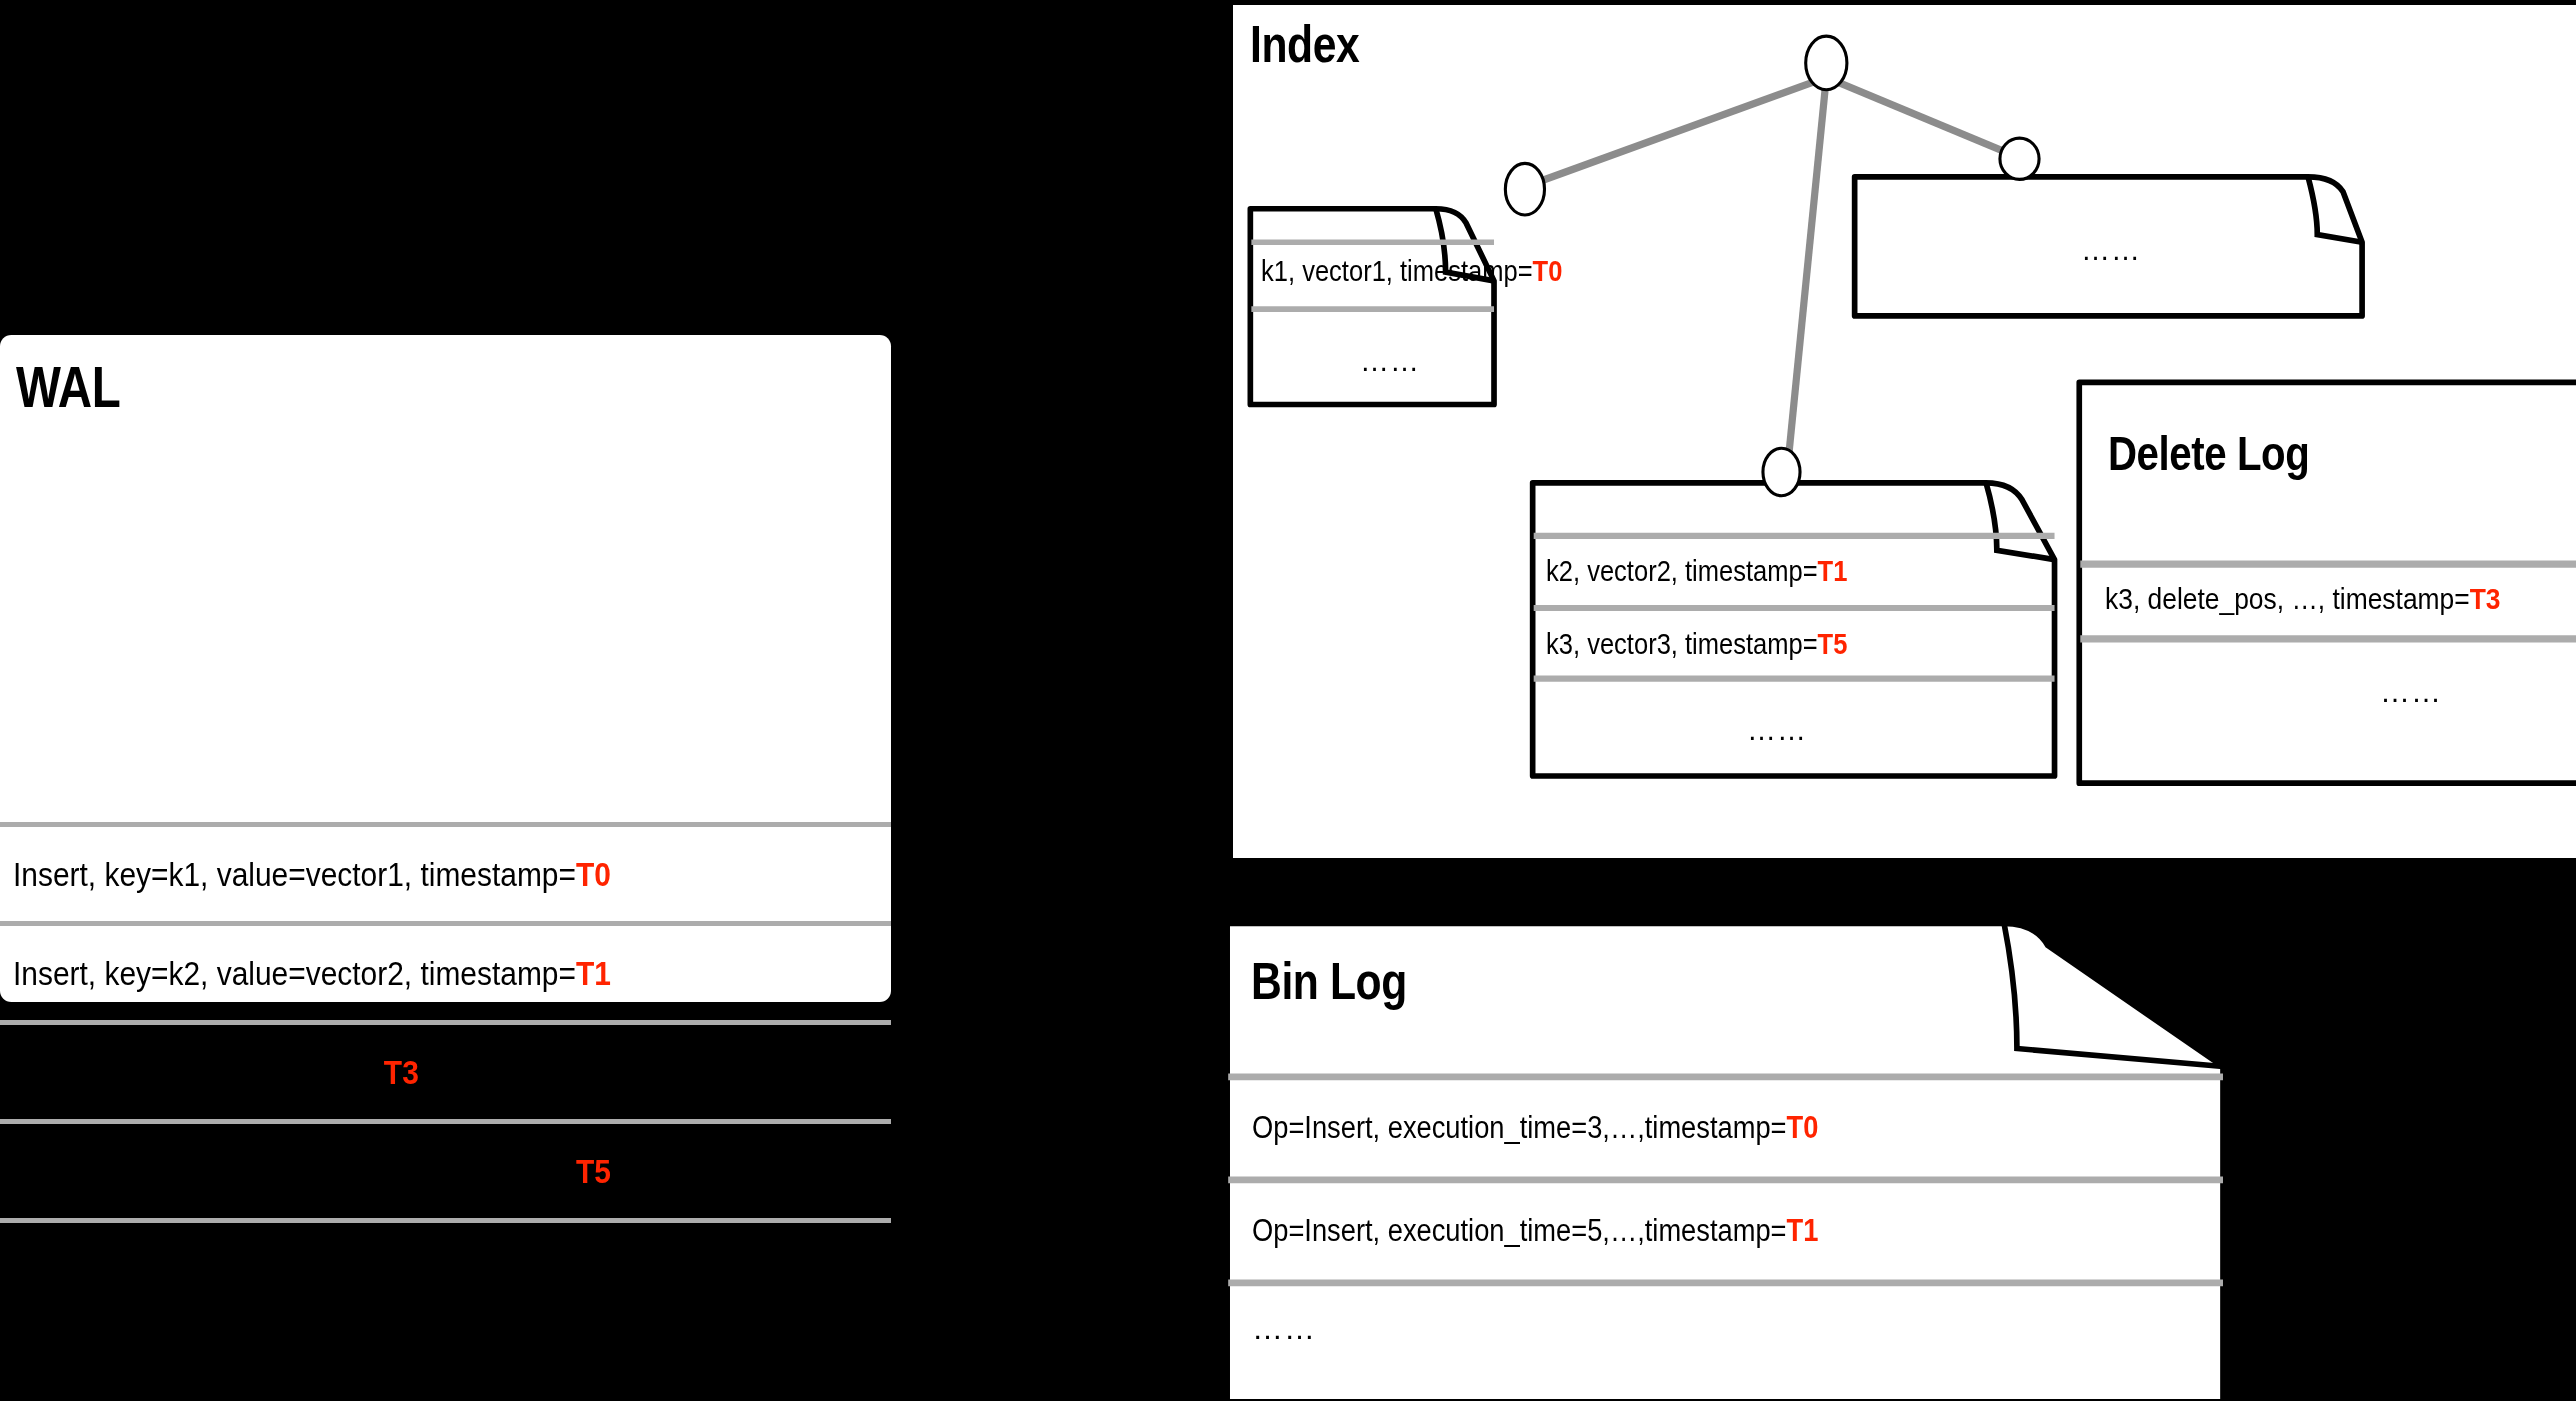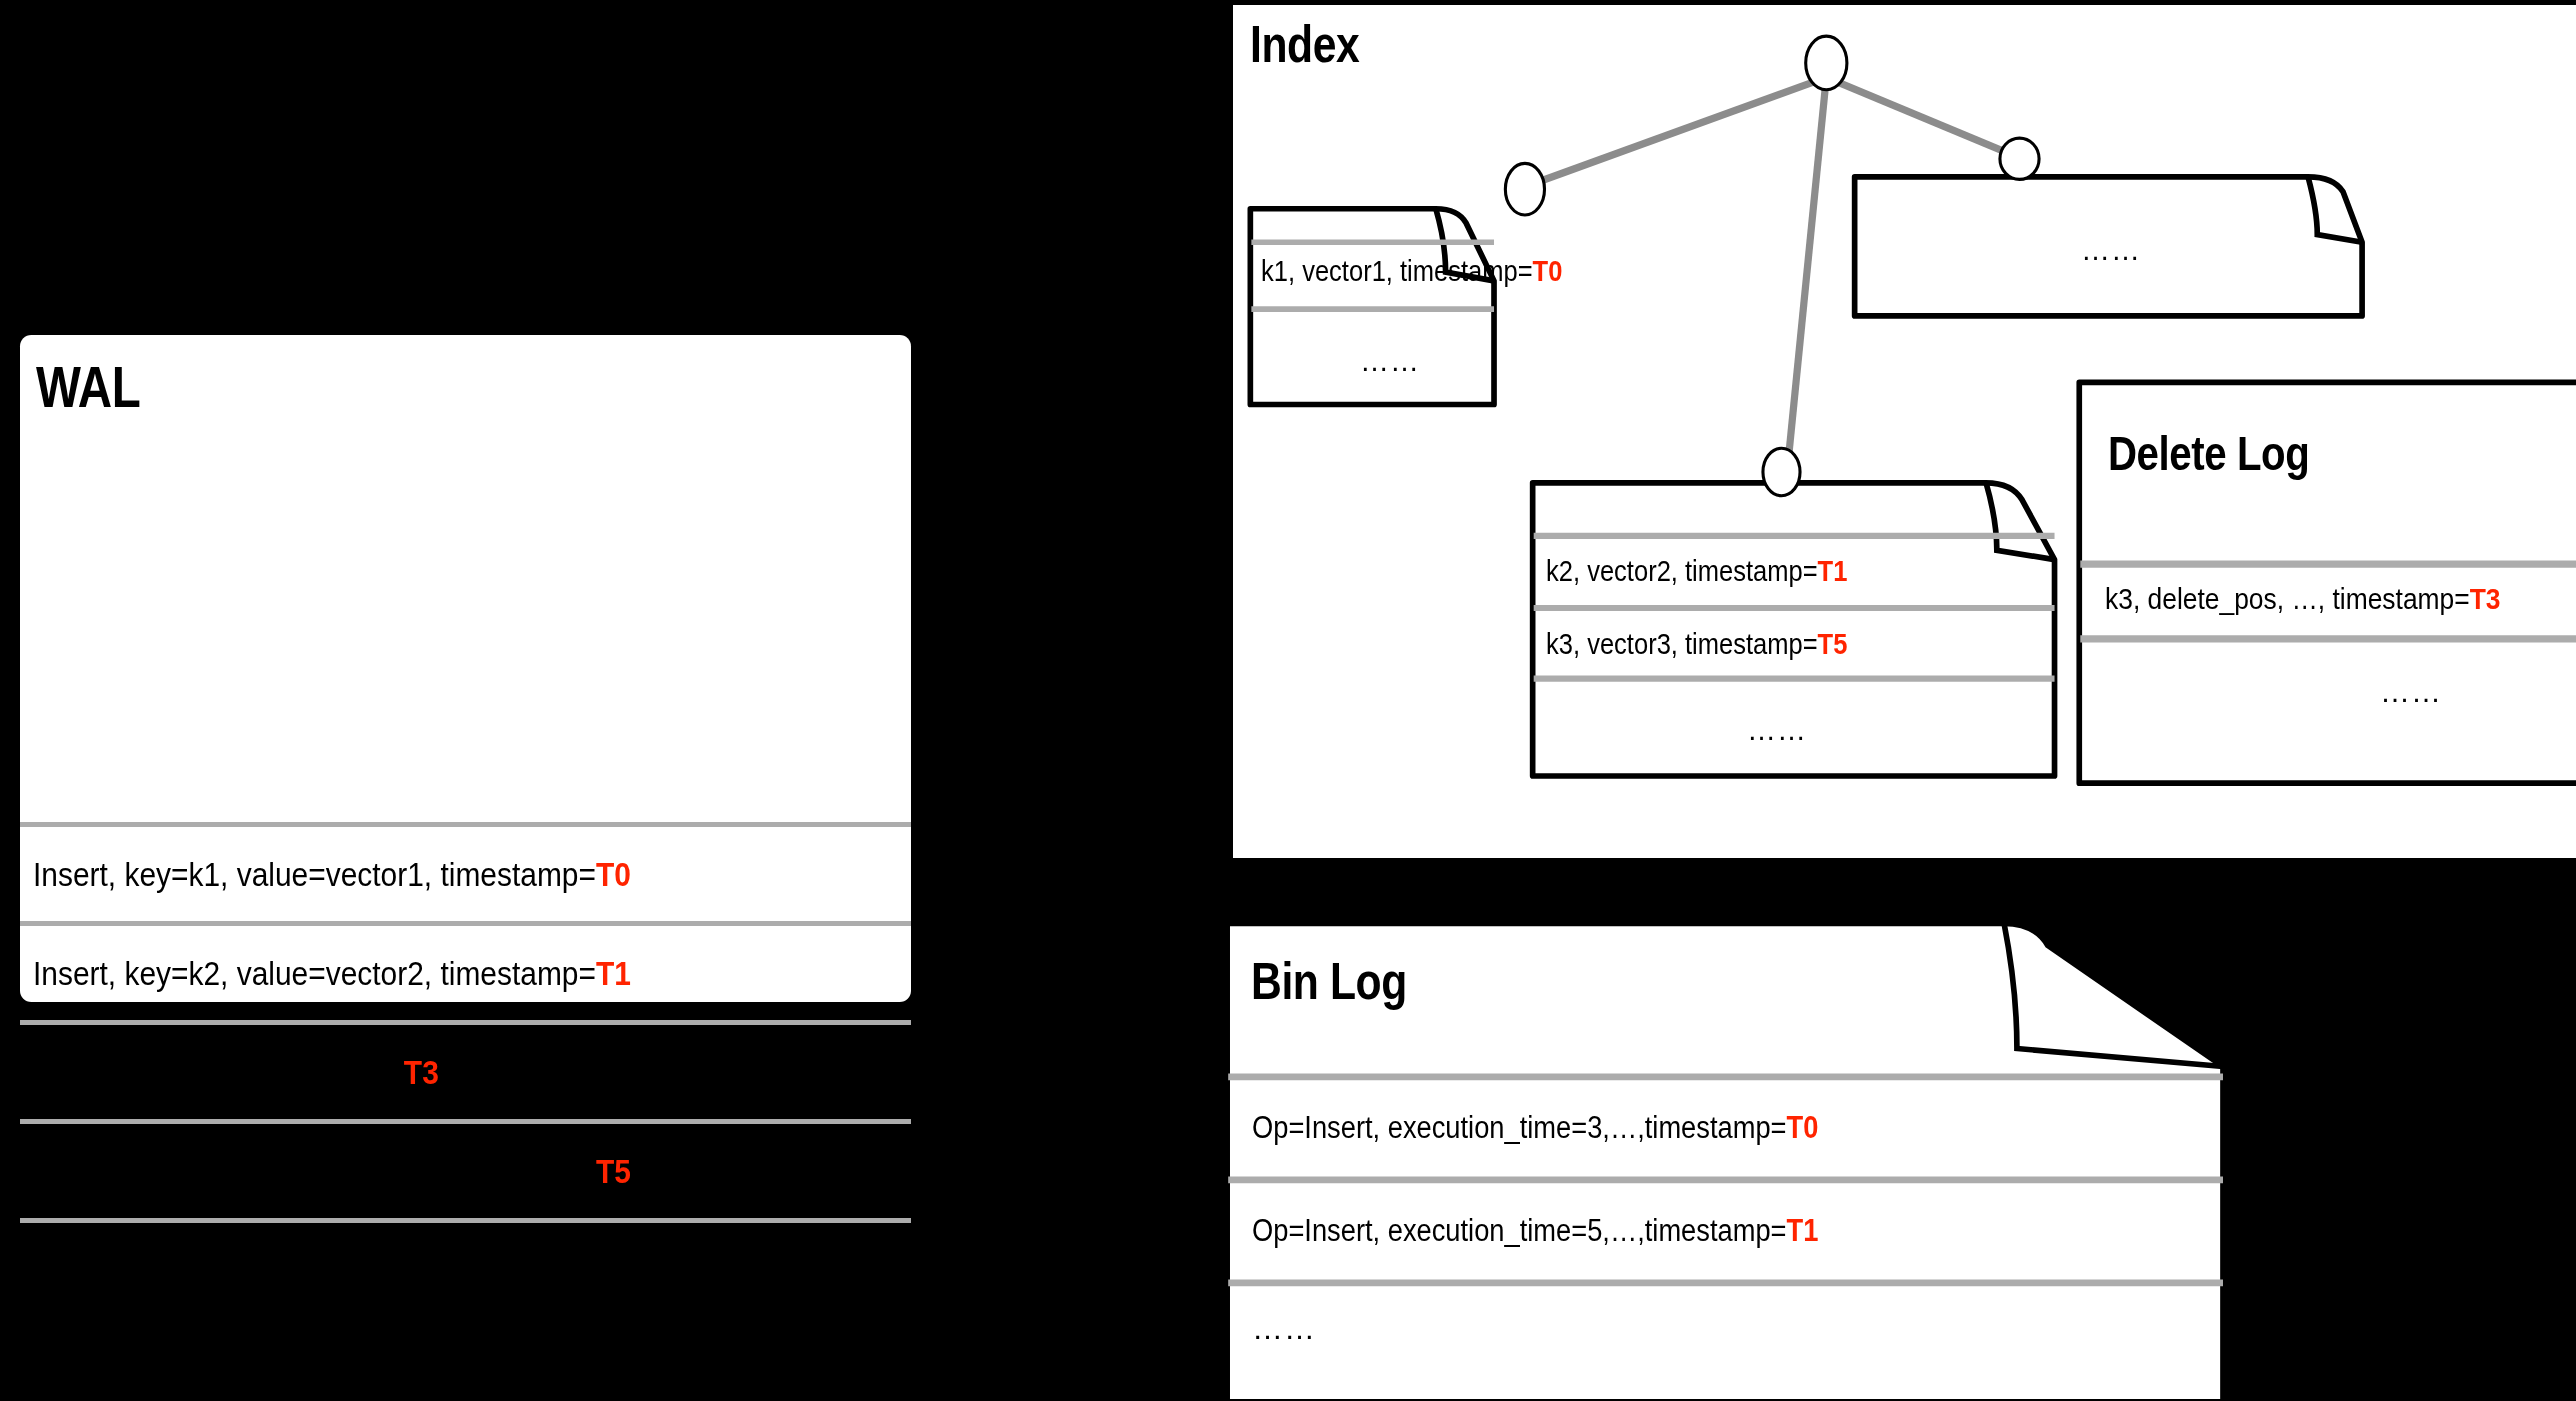--- a/index.html
+++ b/index.html
@@ -66,21 +66,21 @@
     width: 2817px;
     height: 1402px;
     pointer-events: none;
   }
 </style>
 </head>
 <body>
 
 <div id="stage">
 
-  <div class="panel panel-rounded" style="left:20px; top:335px; width:891px; height:667px;">
+  <div class="panel panel-rounded" style="left:0; top:335px; width:891px; height:667px;">
     <div class="title" style="left:15.5px; top:18px; font-size:58px;">WAL</div>
 
     <div class="sep" style="left:0px; top:487px; width:891px; height:4.6px;"></div>
     <div class="sep" style="left:0px; top:586px; width:891px; height:4.6px;"></div>
     <div class="sep" style="left:0px; top:685px; width:891px; height:4.6px;"></div>
     <div class="sep" style="left:0px; top:784px; width:891px; height:4.6px;"></div>
     <div class="sep" style="left:0px; top:883px; width:891px; height:4.6px;"></div>
 
     <div class="row-text" style="left:13.4px; top:520px; font-size:34px;">
       <span>Insert, key=k1, value=vector1, timestamp=</span><span class="ts">T0</span>

